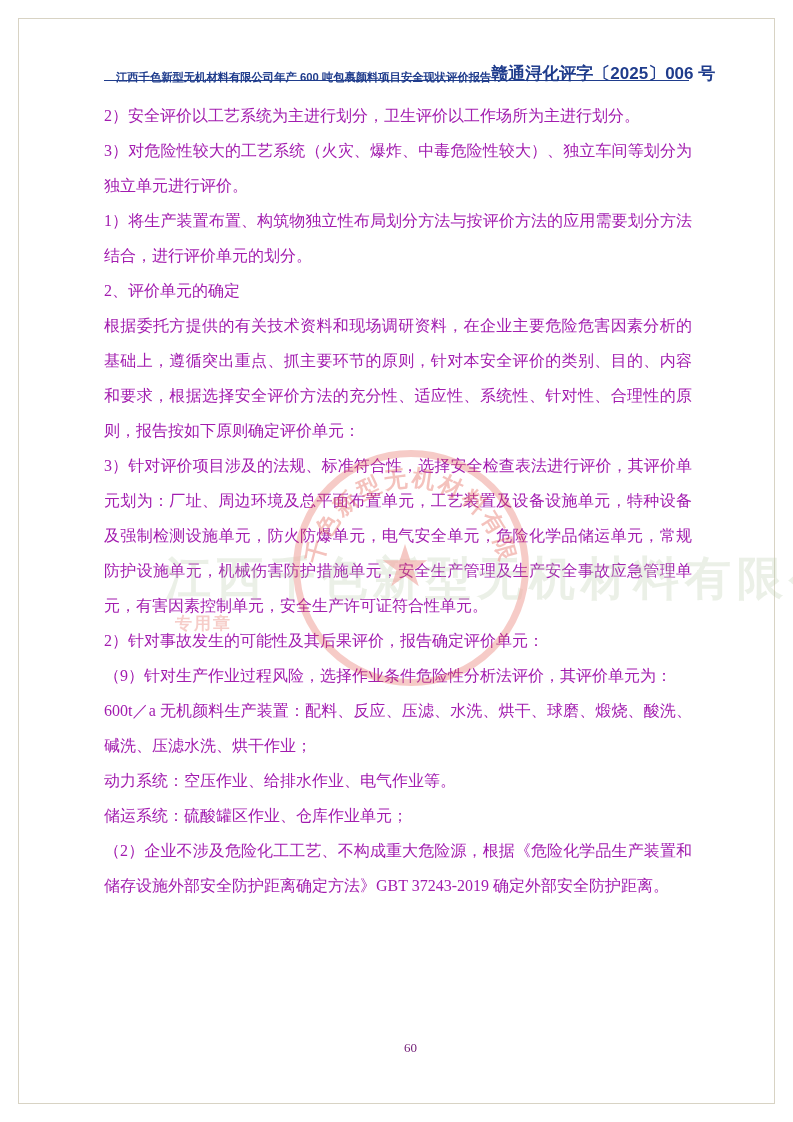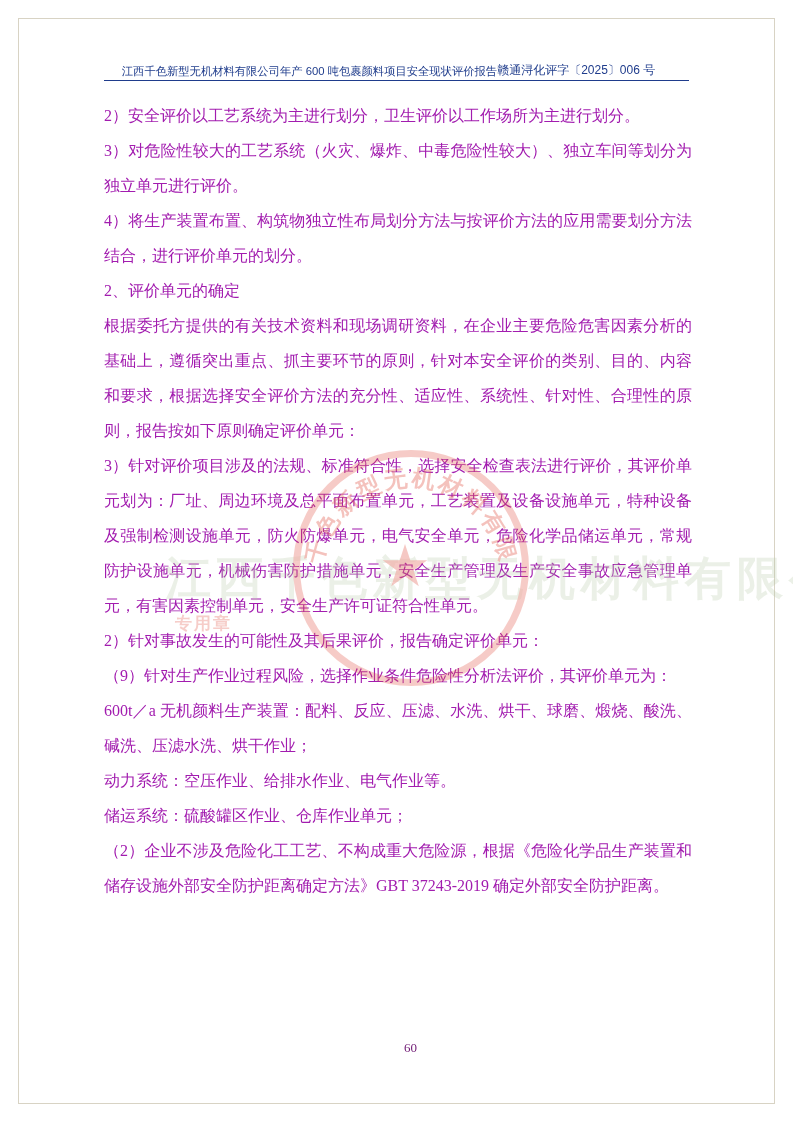--- a/index.html
+++ b/index.html
@@ -26,39 +26,39 @@
     top: 18px;
     width: 757px;
     height: 1086px;
     border: 1px solid #d8d3c4;
     box-sizing: border-box;
     pointer-events: none;
   }
 
   .header {
     position: absolute;
-    left: 96px;
+    left: 116px;
     top: 62px;
     width: 585px;
     display: flex;
-    justify-content: center;
+    justify-content: flex-start;
     align-items: flex-end;
     font-size: 11.5px;
-    font-weight: normal;
+    font-weight: bold;
     color: #1f3c8c;
     letter-spacing: 0px;
     white-space: nowrap;
   }
   .header-left {
     font-family: "Liberation Sans", sans-serif;
     font-size: 11.3px;
   }
   .header-right {
     font-family: "Liberation Sans", sans-serif;
-    font-size: 12px;
+    font-size: 17px;
   }
   .header-rule {
     position: absolute;
     left: 104px;
     top: 80px;
     width: 585px;
     height: 1px;
     background: #1f3c8c;
   }
 
@@ -178,21 +178,21 @@
 
   <div class="header">
     <span class="header-left">江西千色新型无机材料有限公司年产 600 吨包裹颜料项目安全现状评价报告</span>
     <span class="header-right">赣通浔化评字〔2025〕006 号</span>
   </div>
   <div class="header-rule"></div>
 
   <div class="content">
     <p class="p-indent">2）安全评价以工艺系统为主进行划分，卫生评价以工作场所为主进行划分。</p>
     <p class="p-indent">3）对危险性较大的工艺系统（火灾、爆炸、中毒危险性较大）、独立车间等划分为独立单元进行评价。</p>
-    <p class="p-indent">4）将生产装置布置、构筑物独立性布局划分方法与按评价方法的应用需要划分方法结合，进行评价单元的划分。</p>
+    <p class="p-indent">1）将生产装置布置、构筑物独立性布局划分方法与按评价方法的应用需要划分方法结合，进行评价单元的划分。</p>
     <p class="p-indent">2、评价单元的确定</p>
     <p class="p-indent">根据委托方提供的有关技术资料和现场调研资料，在企业主要危险危害因素分析的基础上，遵循突出重点、抓主要环节的原则，针对本安全评价的类别、目的、内容和要求，根据选择安全评价方法的充分性、适应性、系统性、针对性、合理性的原则，报告按如下原则确定评价单元：</p>
     <p class="p-indent">3）针对评价项目涉及的法规、标准符合性，选择安全检查表法进行评价，其评价单元划为：厂址、周边环境及总平面布置单元，工艺装置及设备设施单元，特种设备及强制检测设施单元，防火防爆单元，电气安全单元，危险化学品储运单元，常规防护设施单元，机械伤害防护措施单元，安全生产管理及生产安全事故应急管理单元，有害因素控制单元，安全生产许可证符合性单元。</p>
     <p class="p-indent">2）针对事故发生的可能性及其后果评价，报告确定评价单元：</p>
     <p class="p-indent2">（9）针对生产作业过程风险，选择作业条件危险性分析法评价，其评价单元为：</p>
     <p>600t／a 无机颜料生产装置：配料、反应、压滤、水洗、烘干、球磨、煅烧、酸洗、碱洗、压滤水洗、烘干作业；</p>
     <p>动力系统：空压作业、给排水作业、电气作业等。</p>
     <p>储运系统：硫酸罐区作业、仓库作业单元；</p>
     <p class="p-indent2">（2）企业不涉及危险化工工艺、不构成重大危险源，根据《危险化学品生产装置和储存设施外部安全防护距离确定方法》GBT 37243-2019 确定外部安全防护距离。</p>
   </div>

